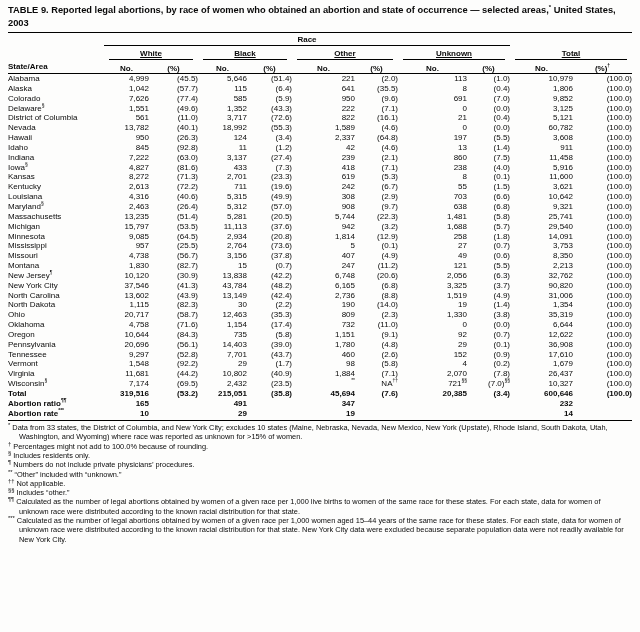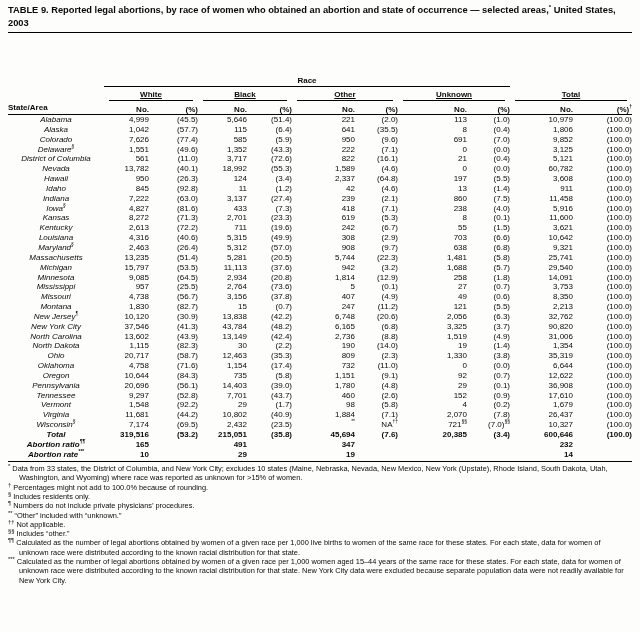--- a/index.html
+++ b/index.html
@@ -6,29 +6,29 @@
     background:#fdfdfc; color:#0a0a0a; font-family:"Liberation Sans", sans-serif;
     -webkit-font-smoothing:antialiased; }
   .page { padding:4px 8px 0 8px; width:624px; }
   .title { font-weight:bold; font-size:9.3px; line-height:12.5px; padding-bottom:3px;
     border-bottom:1.6px solid #000; }
   .title sup { font-size:6px; }
   table.tbl { width:624px; border-collapse:collapse; table-layout:fixed; font-size:8px; }
   table.tbl th, table.tbl td { padding:0; margin:0; }
   thead th { font-weight:bold; font-size:8px; vertical-align:bottom; }
   .race-th div { text-align:center; font-weight:bold; padding:2px 0 1px 0;
-    border-bottom:1px solid #000;margin-top:41px; }
+    border-bottom:1px solid #000; }
   .grp-th .g { text-align:center; font-weight:bold; margin:0 5px; padding:2.5px 0 1px 0;
     border-bottom:1px solid #000;text-decoration:underline; }
-  .sub-row th { border-bottom:1.5px solid #000; padding:2.5px 8px 2px 0; text-align:right;
+  .sub-row th { border-bottom:1.5px solid #000; padding:2.5px 8px 2px 0; text-align:center;
     white-space:nowrap; }
   .sub-row th.state-h { text-align:left; padding:2.5px 0 2px 0;margin-top:8px; }
   tbody td { text-align:right; line-height:9.85px; white-space:nowrap; padding-right:6px;
     vertical-align:baseline; }
-  tbody td.state { text-align:center; padding-right:0;font-style:italic; }
+  tbody td.state { text-align:left; padding-right:0; }
   tbody tr.bold { font-weight:bold; }
   tbody tr.last td { border-bottom:1px solid #000; padding-bottom:1px; }
   sup { font-size:62%; line-height:0; vertical-align:super; }
   .footnotes { padding-top:2.5px; font-size:7.4px; line-height:9.3px; }
   .fn { padding-left:11px; text-indent:-11px; }
   .fn sup { font-size:5.8px; }
 </style>
 </head>
 <body>
 

